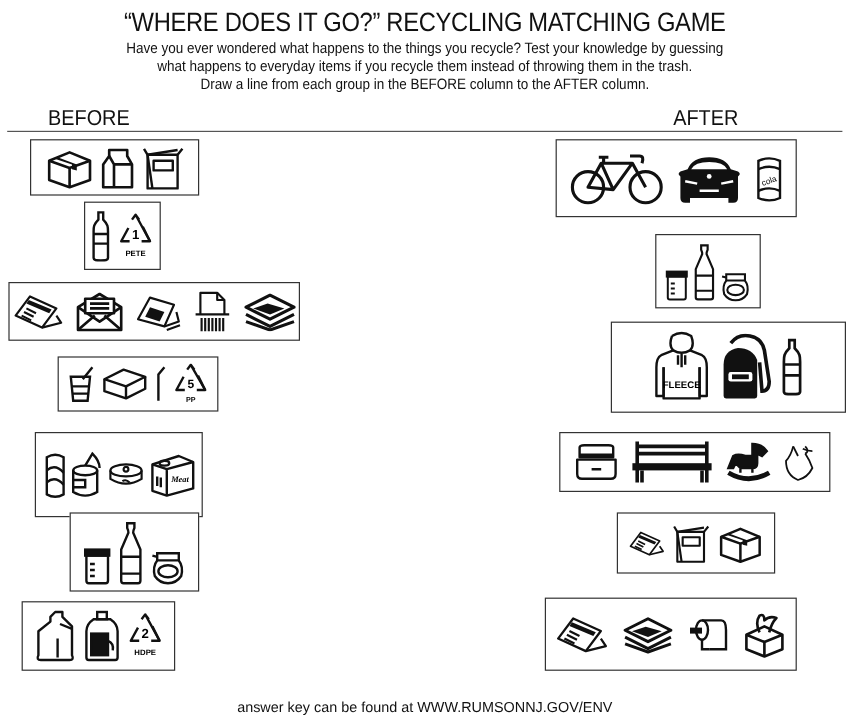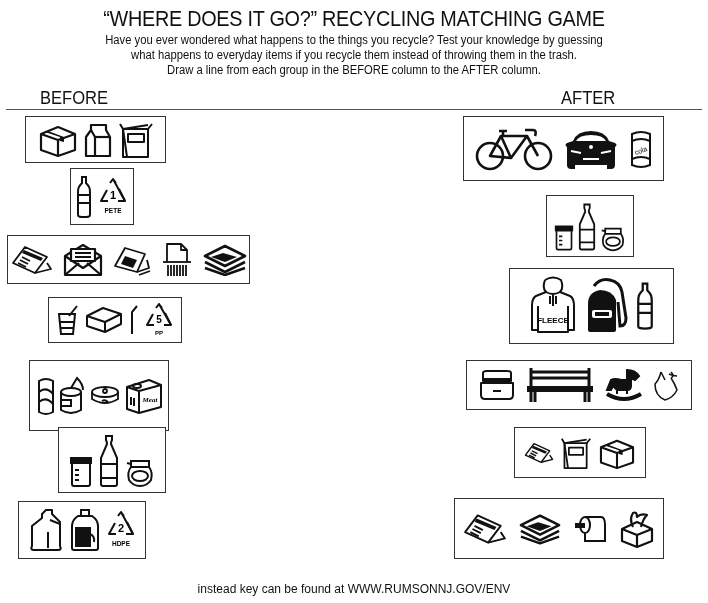--- a/index.html
+++ b/index.html
@@ -260,21 +260,21 @@
   <svg width="26" height="26" viewBox="0 0 30 30">
       <g fill="none" stroke="#111" stroke-width="2">
         <path d="M6 3 H24 V9 H6 Z"></path>
         <path d="M6 9 Q2 14 4 22 Q8 28 15 28 Q22 28 26 22 Q28 14 24 9"></path>
         <ellipse cx="15" cy="18" rx="8" ry="5"></ellipse>
         <path d="M2 5 L6 6"></path>
       </g>
     </svg>
 </div>
 
-<div class="box" style="left:509px;top:268px;width:165px;height:76px;gap:8px">
+<div class="box" style="left:509px;top:268px;width:196px;height:76px;gap:8px">
   <svg width="46" height="60" viewBox="0 0 46 60">
       <g fill="none" stroke="#111" stroke-width="2" stroke-linejoin="round">
         <path d="M15 4 Q23 -1 31 4 Q34 12 30 16 L40 20 Q44 22 44 30 V54 H38 V30 M15 4 Q12 12 16 16 L6 20 Q2 22 2 30 V54 H8 V30"></path>
         <path d="M16 16 Q23 20 30 16 M23 18 V30 M20 20 V28 M26 20 V28"></path>
         <path d="M8 30 V56 H38 V30"></path>
       </g>
       <text x="23" y="47" font-size="8" font-weight="bold" text-anchor="middle" font-family="Liberation Sans, sans-serif">FLEECE</text>
     </svg>
   <svg width="44" height="56" viewBox="0 0 44 56">
       <path d="M10 8 Q16 0 26 2 Q36 4 38 14 L42 40 Q42 48 36 48 L34 24" fill="none" stroke="#111" stroke-width="3"></path>
@@ -373,13 +373,13 @@
     </svg>
   <svg width="36" height="40" viewBox="0 0 36 40">
       <g fill="none" stroke="#111" stroke-width="2.2" stroke-linejoin="round">
         <path d="M3 20 L18 13 L33 20 V32 L18 38 L3 32 Z"></path>
         <path d="M3 20 L18 26 L33 20 M18 26 V38"></path>
         <path d="M14 18 Q10 10 14 4 Q18 2 18 8 Q22 4 28 6 Q24 10 22 18"></path>
       </g>
     </svg>
 </div>
 
-<div class="footer">instead key can be found at  WWW.RUMSONNJ.GOV/ENV</div>
+<div class="footer">answer key can be found at  WWW.RUMSONNJ.GOV/ENV</div>
 
 </body></html>

